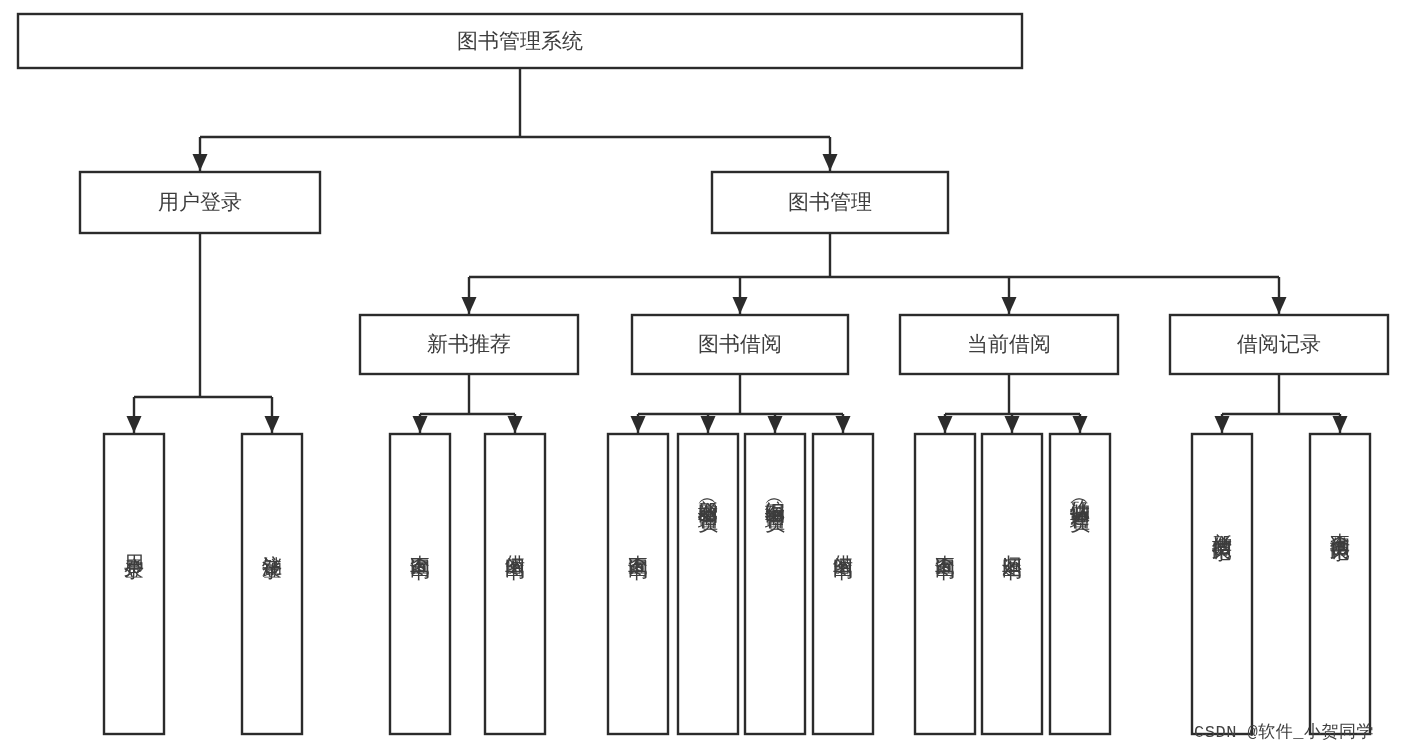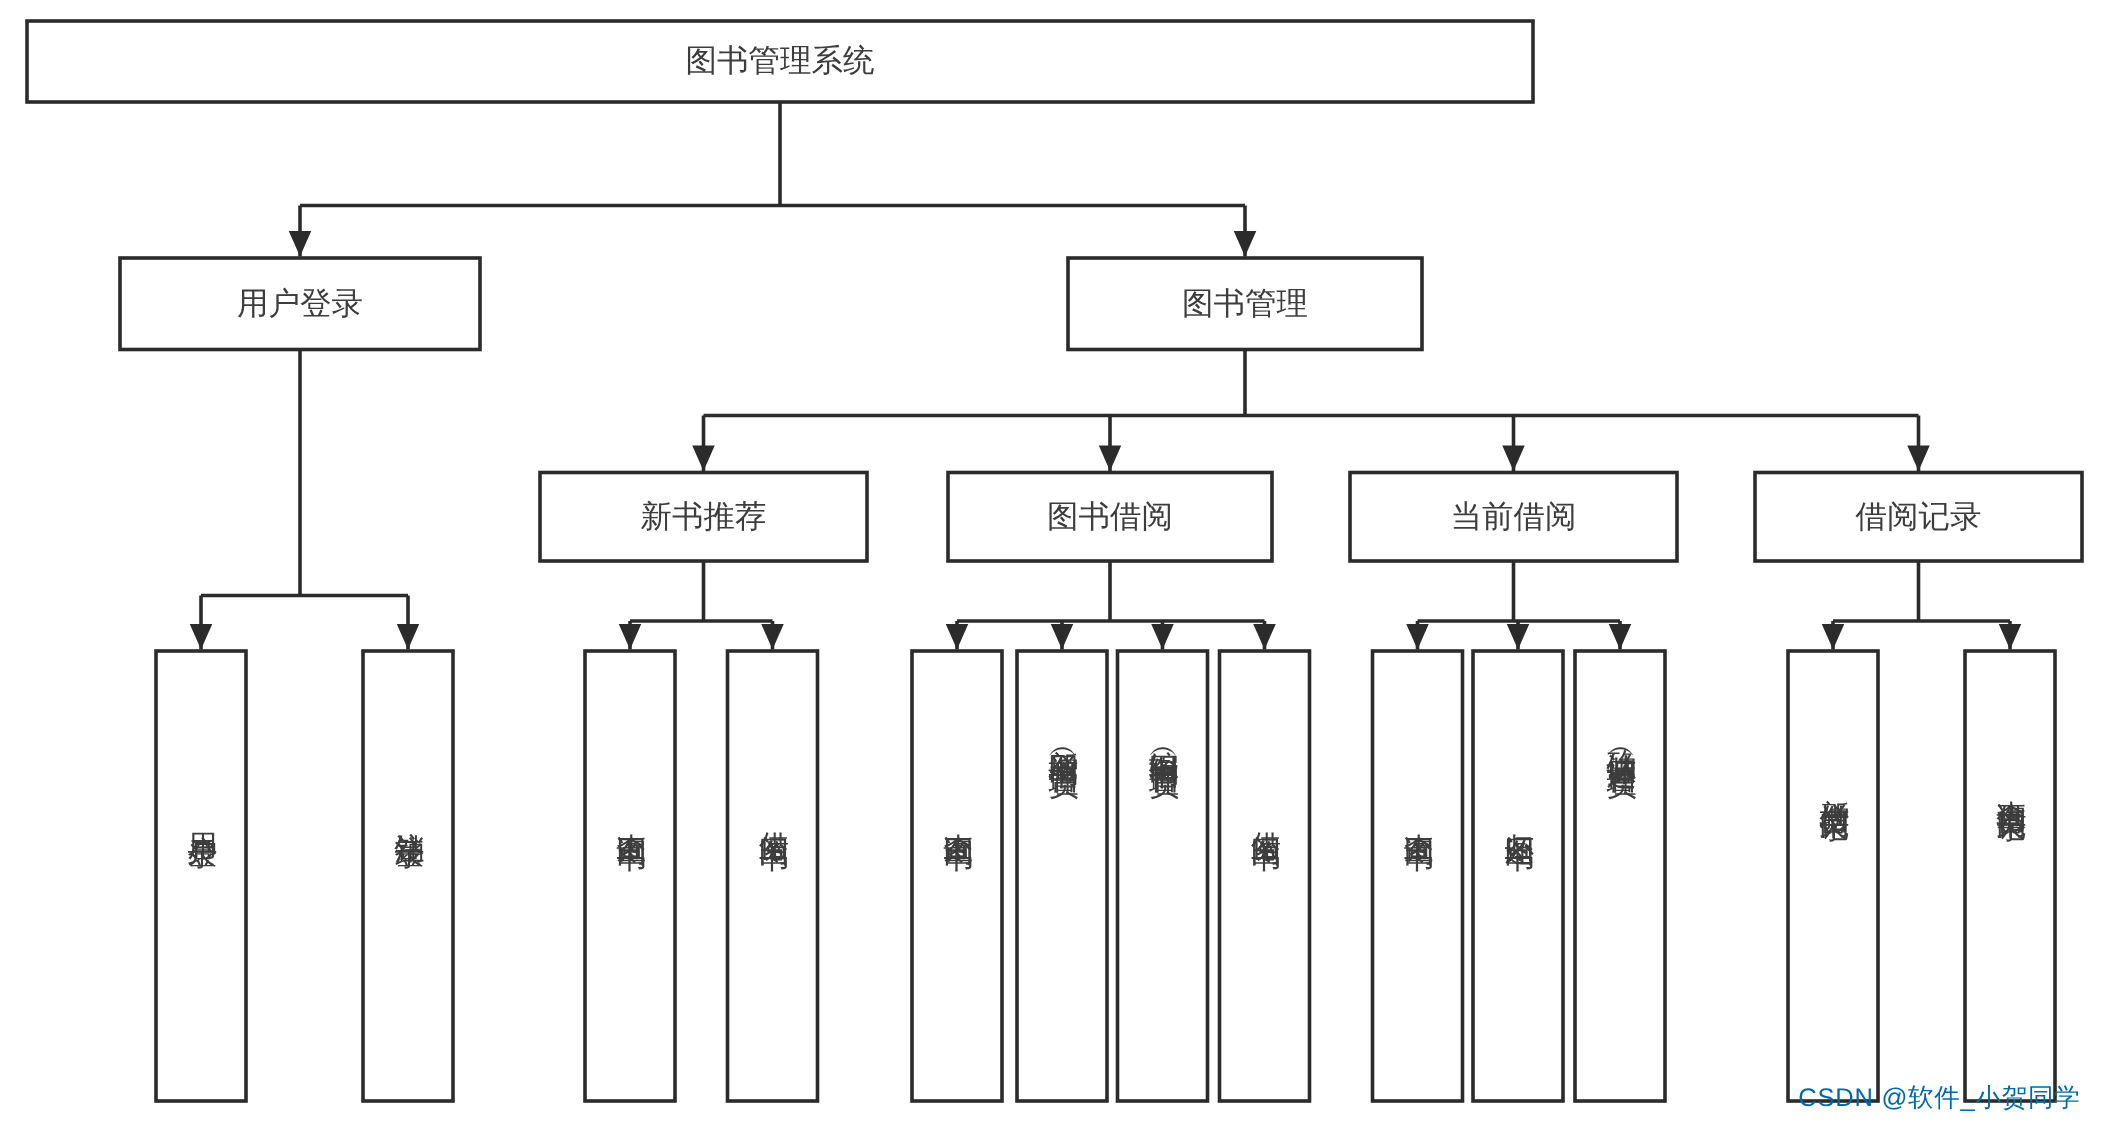--- a/index.html
+++ b/index.html
@@ -64,25 +64,25 @@
     font-family: "Liberation Sans", "DejaVu Sans", sans-serif;
     font-size: 20px;
     line-height: 1.05;
     letter-spacing: 2px;
     color: #3d3d3d;
     white-space: nowrap;
     text-align: left;
   }
   .watermark {
     position: absolute;
-    right: 13px;
+    right: 26px;
     bottom: 4px;
-    font-family: Liberation Sans, sans-serif;
+    font-family: Liberation Mono, monospace;
     font-size: 17px;
-    color: #0369a1;
+    color: #404040;
     letter-spacing: 0.5px;
     white-space: nowrap;
   }
 </style>
 </head>
 <body>
 
 <div id="diagram-root">
 
   <svg class="canvas" viewBox="0 0 1405 747">

